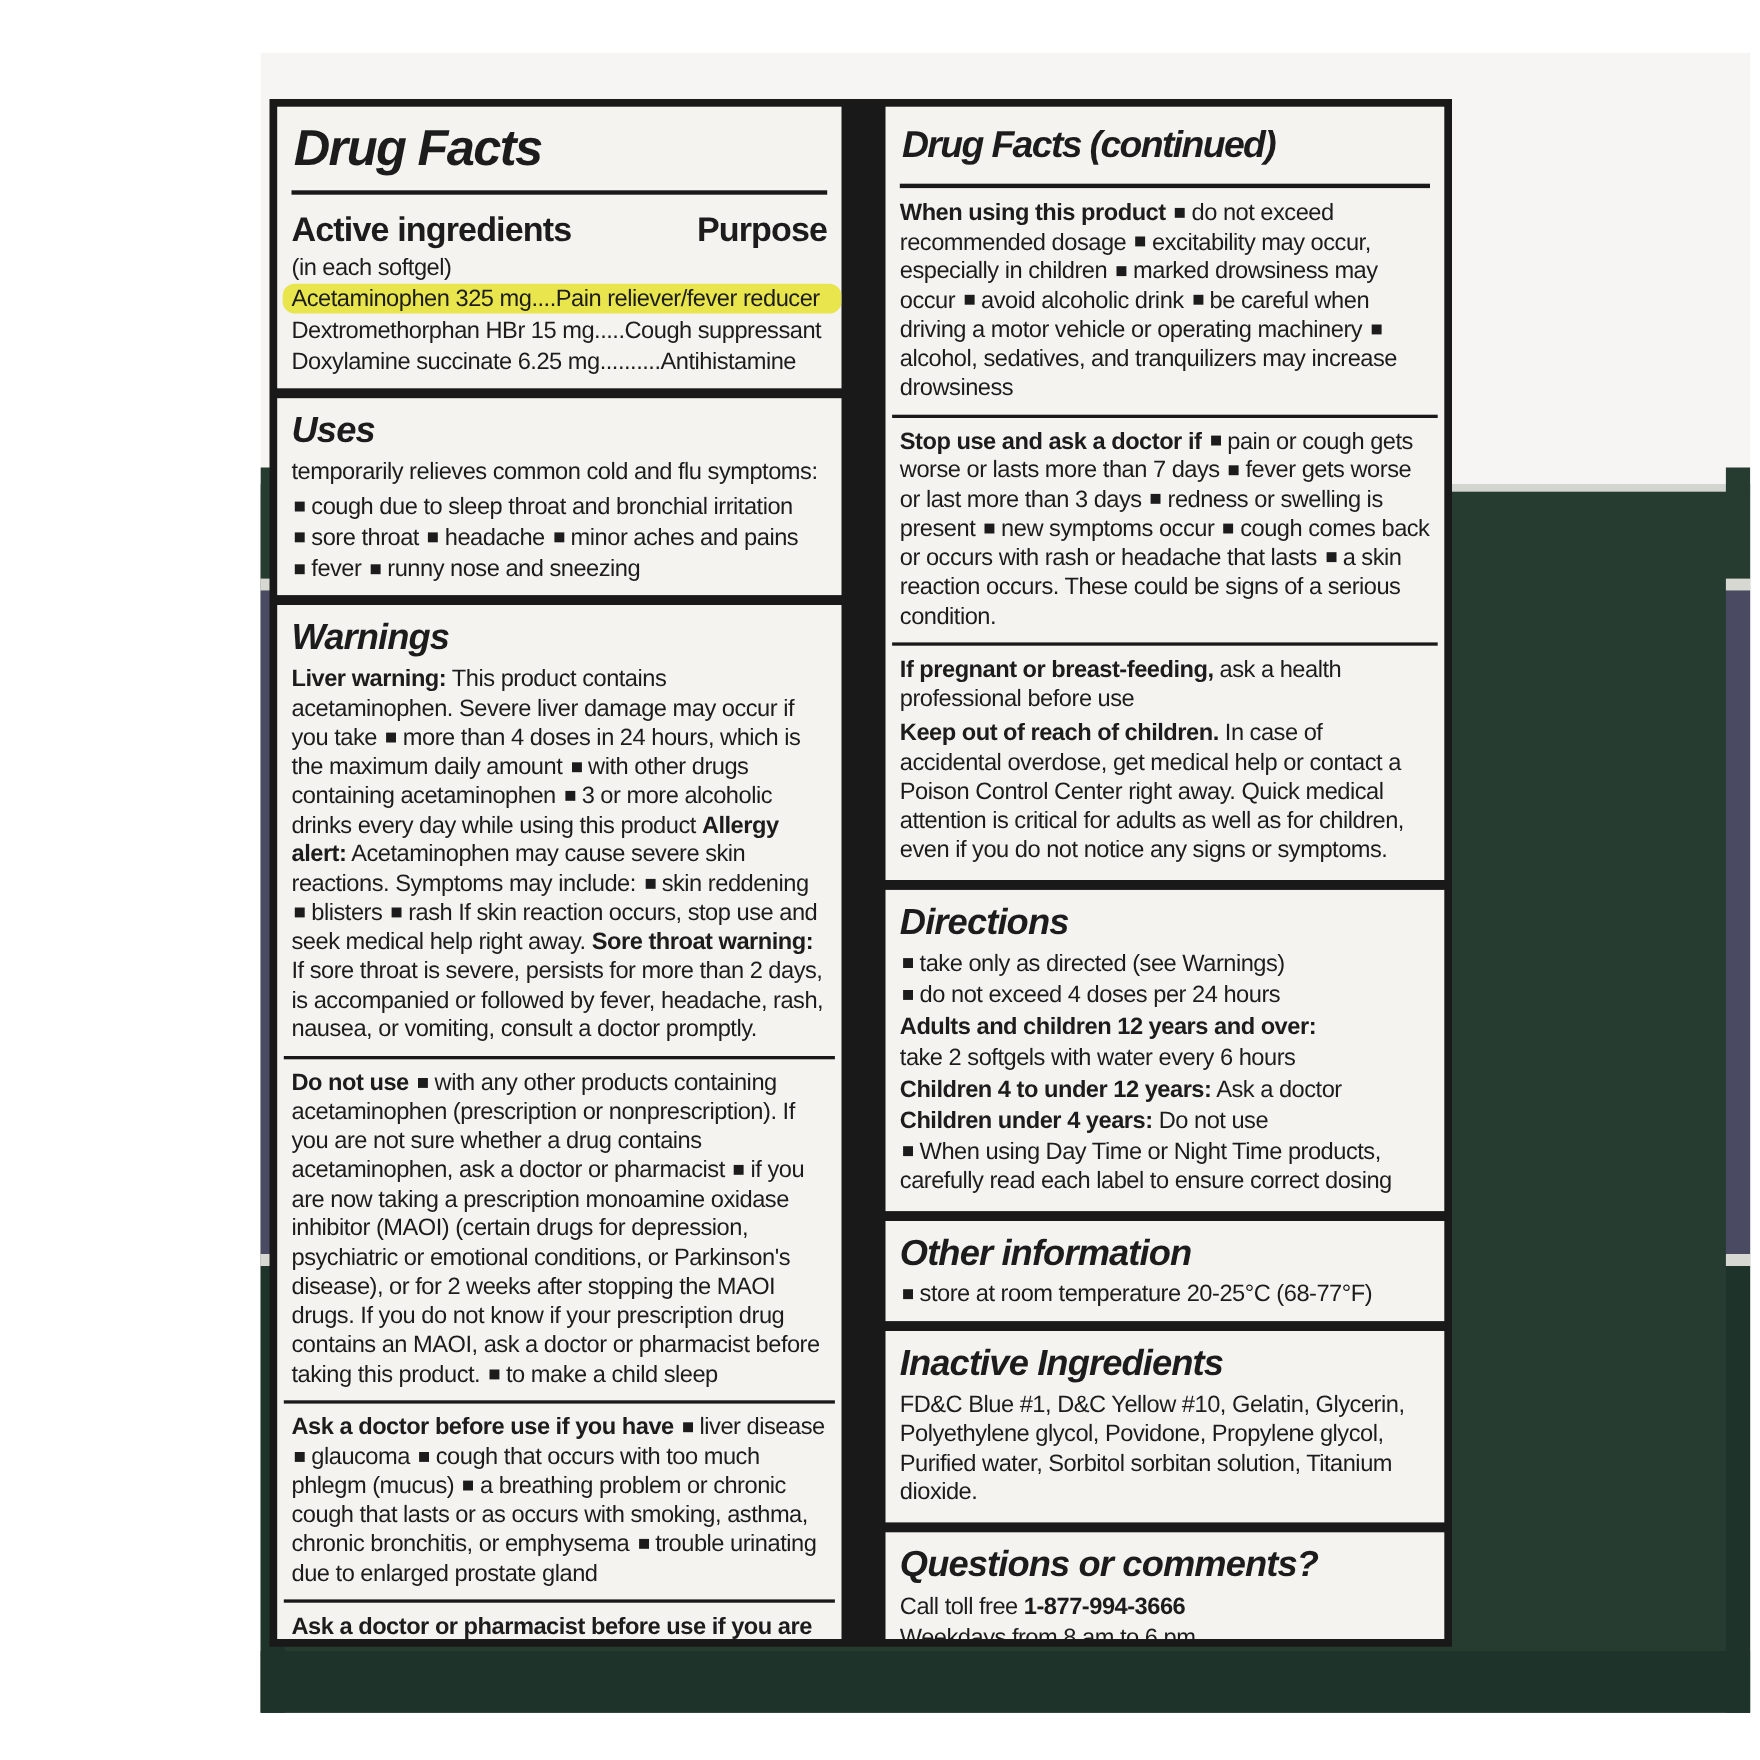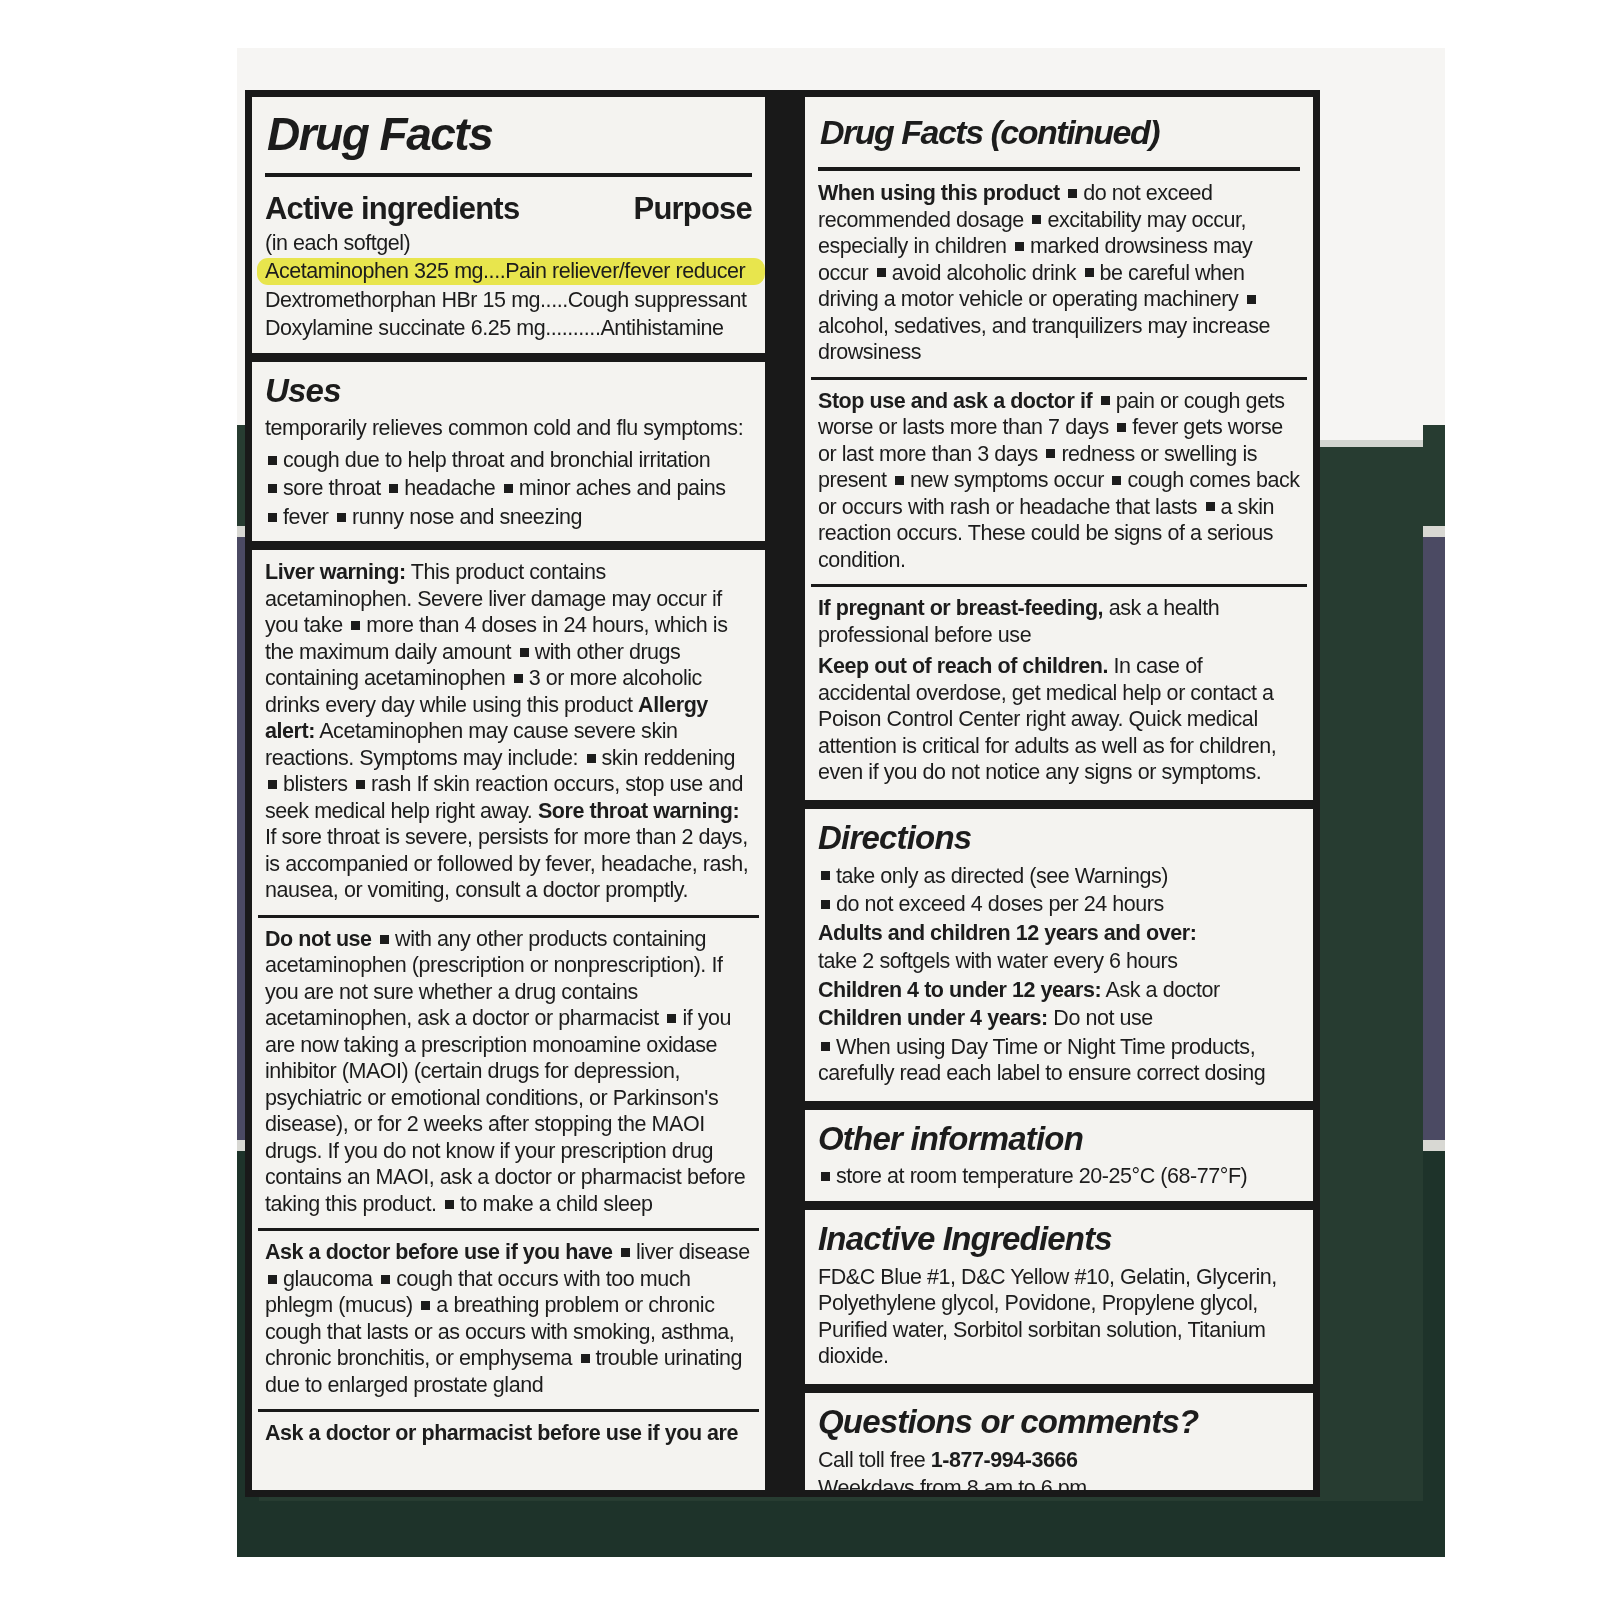--- a/index.html
+++ b/index.html
@@ -1,20 +1,20 @@
 <!DOCTYPE html>
 <html style="--page-bg: #ffffff; --package-top: #f6f5f3; --package-green: #273c31; --package-green-dark: #1e332a; --edge-purple: #4b4a63; --edge-notch: #d8d8d3; --panel-white: #f4f3f0; --label-black: #191919; --highlight-yellow: #e8e54d; --text: #1c1c1c;"><head>
 <meta charset="utf-8">
 <style>
   * { box-sizing: border-box; margin: 0; padding: 0; }
   html,body { width:1600px; height:1600px; }
   body { background: var(--page-bg, #ffffff); font-family: "Liberation Sans", sans-serif; }
   .stage { position:relative; width:1600px; height:1600px; overflow:hidden; }
 
-  .package { position:absolute; left:237px; top:48px; width:1208px; height:1509px;
+  .package { position:absolute; left:237px; top:48px; width:1354px; height:1509px;
              background: var(--package-top, #f6f5f3); }
   .pkg-green { position:absolute; left:0; right:0; top:392px; bottom:0;
                background: var(--package-green, #263b30);
                border-top:7px solid #d3d5d0; z-index:0; }
   .pkg-bottom-band { position:absolute; left:0; right:0; bottom:0; height:56px;
                background: var(--package-green-dark, #1e342a); z-index:1; }
 
   .edge { position:absolute; top:377px; bottom:0; width:22px; display:flex;
           flex-direction:column; z-index:2; }
   .edge-left { left:0; }
@@ -82,25 +82,26 @@
               <span>Purpose</span>
             </div>
             <div class="line"><span>(in each softgel)</span></div>
             <div class="line hl"><span>Acetaminophen 325 mg....Pain reliever/fever reducer</span></div>
             <div class="line"><span>Dextromethorphan HBr 15 mg.....Cough suppressant</span></div>
             <div class="line"><span>Doxylamine succinate 6.25 mg..........Antihistamine</span></div>
           </div>
           <div class="box">
             <div class="h2">Uses</div>
             <div class="p"><span>temporarily relieves common cold and flu symptoms:</span></div>
-            <div class="line"><span class="sq"></span><span>cough due to help throat and bronchial irritation</span></div>
+            <div class="line"><span class="sq"></span><span>cough due to sleep throat and bronchial irritation</span></div>
             <div class="line"><span class="sq"></span><span>sore throat  </span><span class="sq"></span><span>headache  </span><span class="sq"></span><span>minor aches and pains</span></div>
             <div class="line"><span class="sq"></span><span>fever  </span><span class="sq"></span><span>runny nose and sneezing</span></div>
           </div>
           <div class="box grow">
+            <div class="h2">Warnings</div>
             <div class="p"><b>Liver warning:</b><span> This product contains acetaminophen. Severe liver damage may occur if you take </span><span class="sq"></span><span>more than 4 doses in 24 hours, which is the maximum daily amount </span><span class="sq"></span><span>with other drugs containing acetaminophen </span><span class="sq"></span><span>3 or more alcoholic drinks every day while using this product  </span><b>Allergy alert:</b><span> Acetaminophen may cause severe skin reactions. Symptoms may include: </span><span class="sq"></span><span>skin reddening </span><span class="sq"></span><span>blisters </span><span class="sq"></span><span>rash  If skin reaction occurs, stop use and seek medical help right away. </span><b>Sore throat warning:</b><span> If sore throat is severe, persists for more than 2 days, is accompanied or followed by fever, headache, rash, nausea, or vomiting, consult a doctor promptly.</span></div>
             <div class="rule"></div>
             <div class="p"><b>Do not use </b><span class="sq"></span><span>with any other products containing acetaminophen (prescription or nonprescription). If you are not sure whether a drug contains acetaminophen, ask a doctor or pharmacist </span><span class="sq"></span><span>if you are now taking a prescription monoamine oxidase inhibitor (MAOI) (certain drugs for depression, psychiatric or emotional conditions, or Parkinson's disease), or for 2 weeks after stopping the MAOI drugs. If you do not know if your prescription drug contains an MAOI, ask a doctor or pharmacist before taking this product.  </span><span class="sq"></span><span>to make a child sleep</span></div>
             <div class="rule"></div>
             <div class="p"><b>Ask a doctor before use if you have </b><span class="sq"></span><span>liver disease </span><span class="sq"></span><span>glaucoma </span><span class="sq"></span><span>cough that occurs with too much phlegm (mucus) </span><span class="sq"></span><span>a breathing problem or chronic cough that lasts or as occurs with smoking, asthma, chronic bronchitis, or emphysema </span><span class="sq"></span><span>trouble urinating due to enlarged prostate gland</span></div>
             <div class="rule"></div>
             <div class="p"><b>Ask a doctor or pharmacist before use if you are </b></div>
           </div>
         </div>
         <div class="col col-right">

